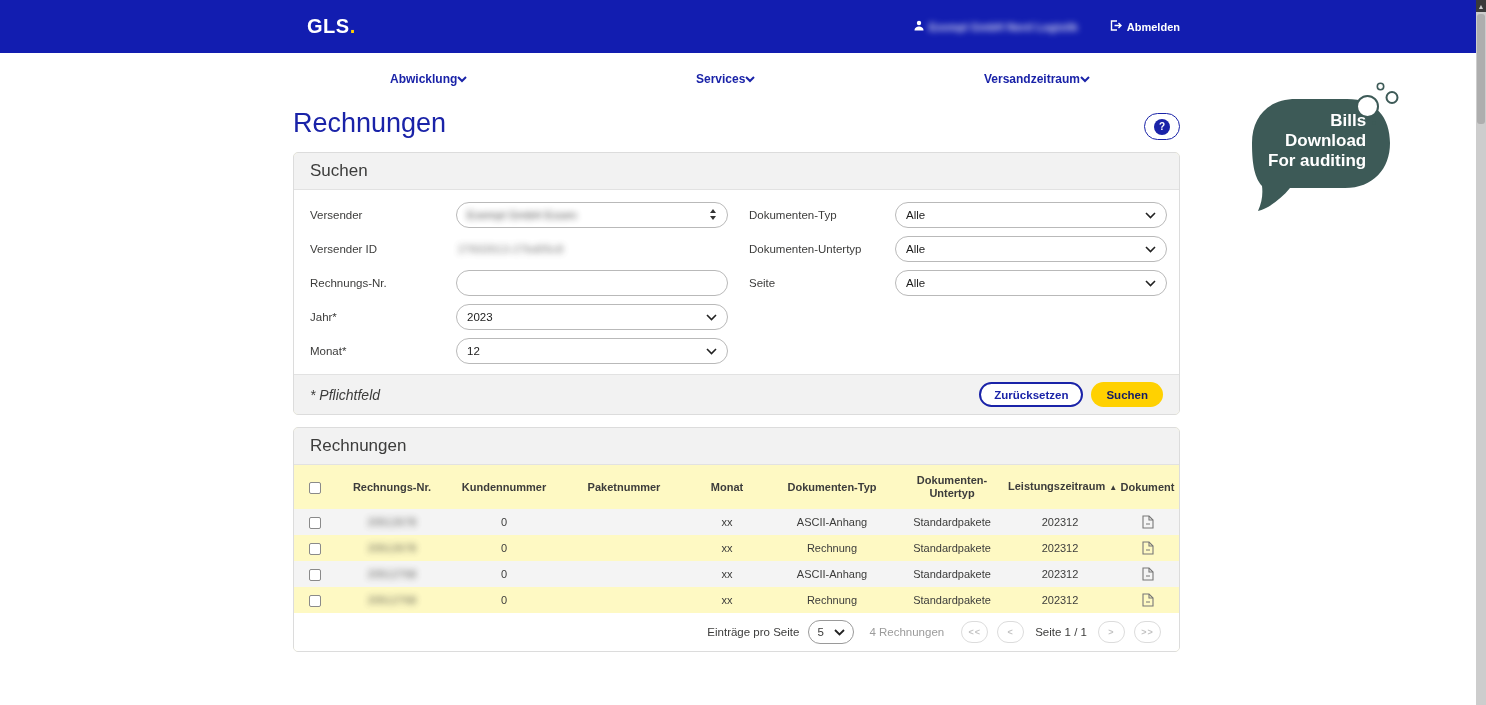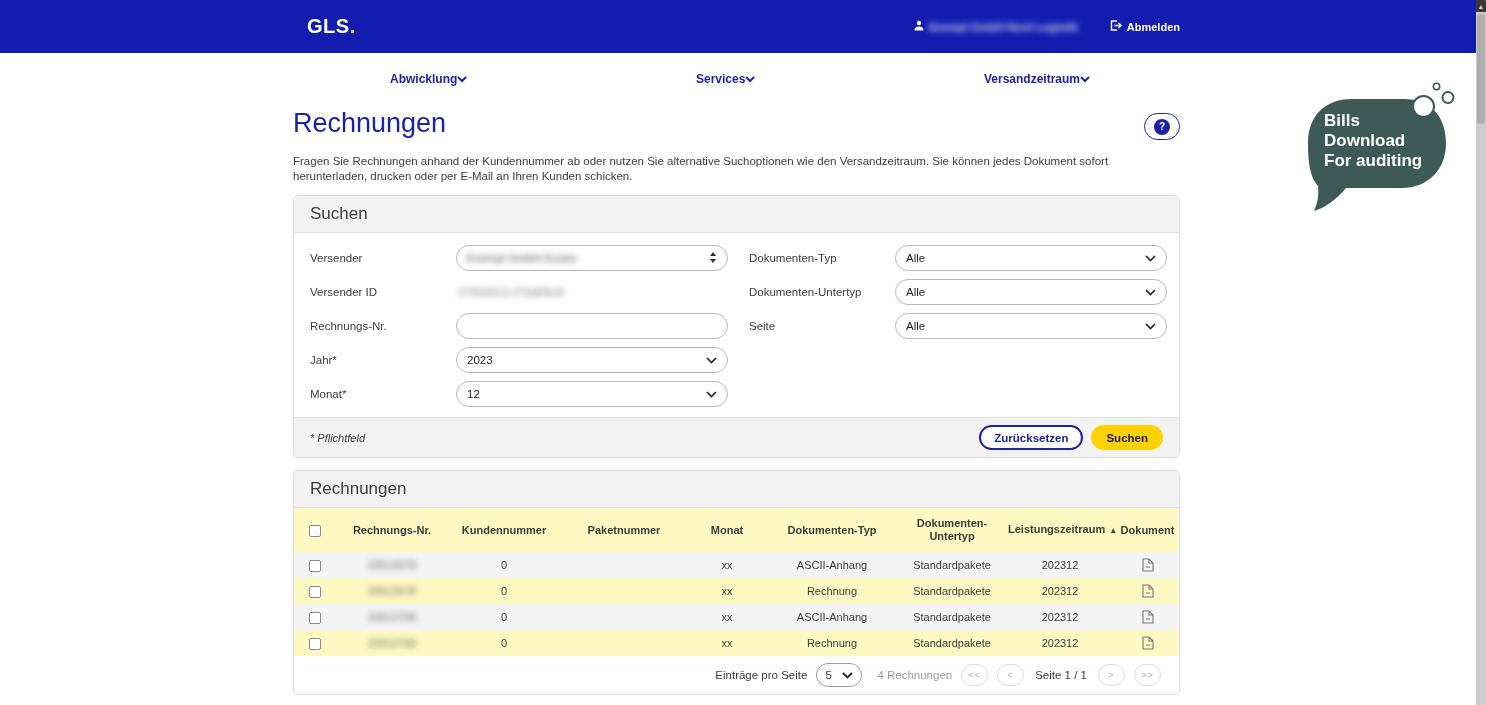--- a/index.html
+++ b/index.html
@@ -48,21 +48,21 @@
   .f-label { font-size:11.5px; color:#3c3c3b; }
   .control { height:26px; border:1px solid #b9b9b9; border-radius:13px;
     background:#fff; display:flex; align-items:center; padding:0 10px;
     font-size:11.5px; color:#1c1c1c; justify-content:space-between; cursor:pointer; }
   .control.input { cursor:text; }
   .static-value { font-size:11.5px; color:#555; padding-left:2px; }
   .spacer { }
   .redacted { filter:blur(3px); opacity:.8; }
   .panel-footer { background:#f2f2f2; border-top:1px solid #e2e2e2; height:40px;
     display:flex; align-items:center; justify-content:space-between; padding:0 16px; }
-  .required-note { font-size:11px; font-style:italic; color:#3c3c3b; }
+  .required-note { font-size:14px; font-style:italic; color:#3c3c3b; }
   .footer-buttons { display:flex; gap:8px; }
   .btn-secondary { height:25px; padding:0 13px; border:2px solid #1a23a8;
     border-radius:13px; background:#fff; color:#1a23a8; font-size:11.5px;
     font-weight:700; cursor:pointer; font-family:inherit; }
   .btn-primary { height:25px; padding:0 15px; border:none; border-radius:13px;
     background:#ffd101; color:#131b66; font-size:11.5px; font-weight:700;
     cursor:pointer; font-family:inherit; }
 
   
   table { border-collapse:collapse; width:885px; table-layout:fixed; }
@@ -78,29 +78,29 @@
   .sort-arrow { font-size:8px; color:#3c3c3b; margin-left:4px; }
   .doc-icon { cursor:pointer; display:inline-block; vertical-align:middle; }
 
   
   .pagination { height:38px; display:flex; align-items:center; justify-content:flex-end;
     gap:9px; padding-right:18px; background:#fff; font-size:11.5px; }
   .pp-label { color:#3c3c3b; }
   .pp-select { width:46px; height:24px; border:1px solid #9a9a9a; border-radius:12px;
     display:flex; align-items:center; justify-content:space-between; padding:0 8px;
     font-size:11.5px; cursor:pointer; margin-right:6px; }
-  .count-label { color:#9b9b9b; }
+  .count-label { color:#9b9b9b; margin-right:8px; }
   .pg-btn { min-width:27px; height:22px; border:1px solid #dcdcdc; border-radius:12px;
     background:#fff; color:#c2c2c2; font-size:9px; font-weight:700;
     display:flex; align-items:center; justify-content:center; cursor:pointer;
     letter-spacing:1px; font-family:inherit; }
   .page-label { color:#3c3c3b; margin:0 2px; }
 
   
-  .promo { position:absolute; left:1306px; top:78px; width:150px; height:140px; }
+  .promo { position:absolute; left:1250px; top:78px; width:150px; height:140px;text-align:right; }
   .promo svg { position:absolute; left:0; top:0; }
   .promo-text { position:absolute; left:18px; top:33px; color:#fff;
     font-size:17px; font-weight:700; line-height:20px; }
 
   
   .scrollbar { position:absolute; right:0; top:0; width:10px; height:705px;
     background:#cdcdcd; }
   .sb-arrow { position:absolute; top:0; left:0; width:10px; height:12px;
     background:#3a3a3a; color:#cdcdcd; font-size:7px; display:flex;
     align-items:center; justify-content:center; cursor:pointer; }
@@ -153,21 +153,20 @@
       </div>
     </nav>
 
   <main class="main">
     <div class="title-row">
       <h1 class="page-title">Rechnungen</h1>
       <div class="help-btn">
         <span class="q">?</span>
       </div>
     </div>
-    <p class="description">Fragen Sie Rechnungen anhand der Kundennummer ab oder nutzen Sie alternative Suchoptionen wie den Versandzeitraum. Sie können jedes Dokument sofort herunterladen, drucken oder per E-Mail an Ihren Kunden schicken.</p>
 
     <section class="panel search-panel">
       <div class="panel-header">Suchen</div>
       <div class="panel-body">
         <div class="form-grid">
 
           <span class="f-label">Versender</span>
           <div class="control">
             <span class="redacted">Exempl GmbH Essen</span>
             <span><svg width="8" height="11" viewBox="0 0 8 11">

